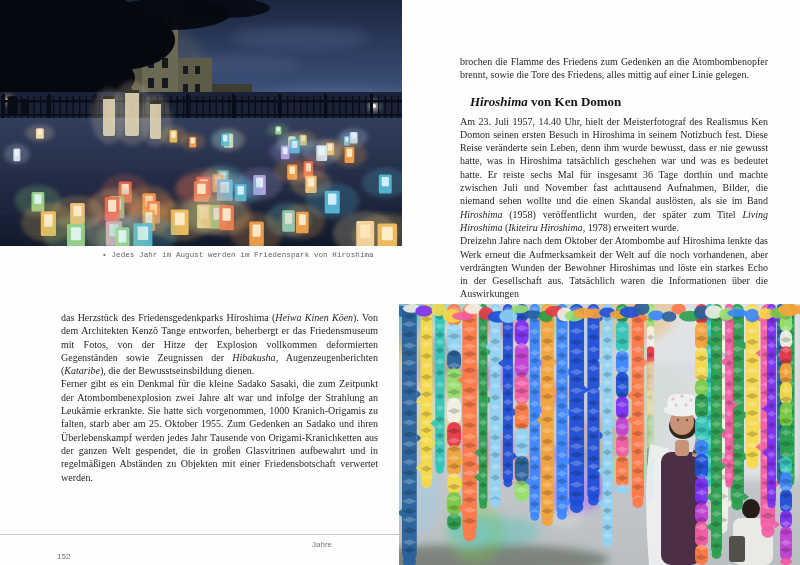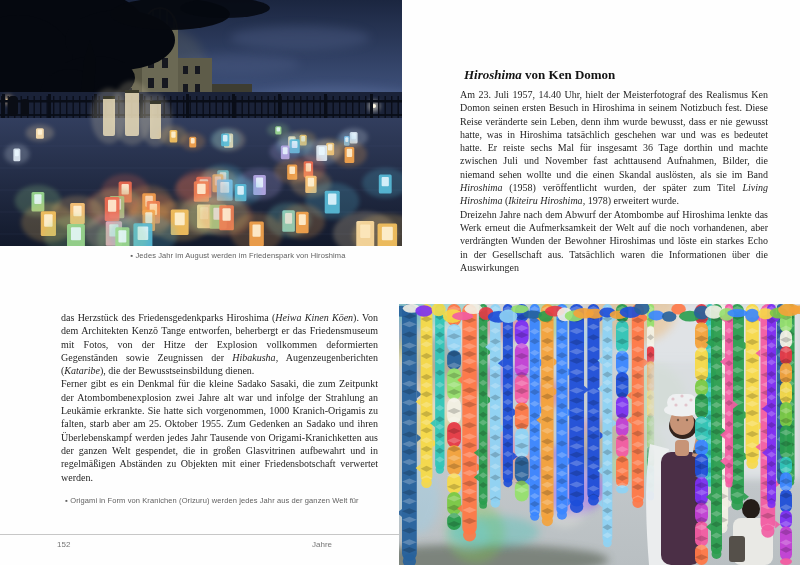--- a/index.html
+++ b/index.html
@@ -8,40 +8,40 @@
     font-family:"Liberation Serif",serif;color:#1f1f1f;overflow:hidden;
   }
   .abs{position:absolute;}
   figure{margin:0;}
   
   .photo-dome{left:0;top:0;width:402px;height:246px;overflow:hidden;}
   .photo-cranes{left:399px;top:304px;width:401px;height:261px;overflow:hidden;}
   .photo-dome svg,.photo-cranes svg{display:block;}
   
   .cap{
-    font-family:Liberation Sans, sans-serif;font-size:7.5px;line-height:9px;
+    font-family:Liberation Mono, monospace;font-size:7.5px;line-height:9px;
     color:#616161;text-align:center;letter-spacing:.1px;
   }
   .cap span{display:block;}
   .cap-top{left:98px;top:251px;width:280px;}
   .cap-bottom{left:62px;top:496px;width:300px;}
   
   .bodycol{font-size:10px;line-height:13.3px;text-align:justify;}
   .bodycol p{margin:0;}
   .col-left{left:61px;top:283px;width:317px;margin-top:28px;}
   .col-right{left:460px;top:55px;width:308px;}
   .col-right .gap{height:12px;}
   h2.sect{
-    font-size:13px;line-height:16px;margin:0 0 5px 4px;font-weight:bold;color:#141414;
+    font-size:13px;line-height:16px;margin:0 0 5px 10px;font-weight:bold;color:#141414;
   }
   h2.sect em{font-style:italic;}
   
   .footrule{left:0;top:534px;width:400px;height:1px;background:#c7c7c7;}
   .folio{font-family:"Liberation Sans",sans-serif;font-size:8px;color:#757575;}
-  .folio-num{left:57px;top:540px;}
+  .folio-num{left:57px;top:552px;}
   .folio-sec{left:312px;top:540px;}
 </style>
 </head>
 <body>
 
 <div class="stage">
 
   <section>
 
     <figure class="abs photo-dome">
@@ -353,35 +353,35 @@
     <figcaption class="abs cap cap-top">
       <span>▪ Jedes Jahr im August werden im Friedenspark von Hiroshima</span>
     </figcaption>
 
     <div class="abs bodycol col-left">
       <p><span>das Herzstück des Friedensgedenkparks Hiroshima (</span><i>Heiwa Kinen Kōen</i><span>). Von dem Architekten Kenzō Tange entworfen, beherbergt er das Friedensmuseum mit Fotos, von der Hitze der Explosion vollkommen deformierten Gegenständen sowie Zeugnissen der </span><i>Hibakusha</i><span>, Augenzeugenberichten (</span><i>Kataribe</i><span>), die der Bewusstseinsbildung dienen.</span></p>
       <p><span>Ferner gibt es ein Denkmal für die kleine Sadako Sasaki, die zum Zeitpunkt der Atombombenexplosion zwei Jahre alt war und infolge der Strahlung an Leukämie erkrankte. Sie hatte sich vorgenommen, 1000 Kranich-Origamis zu falten, starb aber am 25. Oktober 1955. Zum Gedenken an Sadako und ihren Überlebenskampf werden jedes Jahr Tausende von Origami-Kranichketten aus der ganzen Welt gespendet, die in großen Glasvitrinen aufbewahrt und in regelmäßigen Abständen zu Objekten mit einer Friedensbotschaft verwertet werden.</span></p>
     </div>
 
     <figcaption class="abs cap cap-bottom">
-      <span>▪ Origami in Form von Kranichen (Orizuru) werden jedes Jahr aus der ganzen Welt für</span>
     </figcaption>
 
     <div class="abs footrule"></div>
     <div class="abs folio folio-num">152</div>
     <div class="abs folio folio-sec">Jahre</div>
   </section>
 
   <section>
 
     <div class="abs bodycol col-right">
+      <p><span>brochen die Flamme des Friedens zum Gedenken an die Atombombenopfer brennt, sowie die Tore des Friedens, alles mittig auf einer Linie gelegen.</span></p>
       <div class="gap"></div>
       <h2 class="sect"><em>Hiroshima</em><span> von Ken Domon</span></h2>
       <p><span>Am 23. Juli 1957, 14.40 Uhr, hielt der Meisterfotograf des Realismus Ken Domon seinen ersten Besuch in Hiroshima in seinem Notizbuch fest. Diese Reise veränderte sein Leben, denn ihm wurde bewusst, dass er nie gewusst hatte, was in Hiroshima tatsächlich geschehen war und was es bedeutet hatte. Er reiste sechs Mal für insgesamt 36 Tage dorthin und machte zwischen Juli und November fast achttausend Aufnahmen, Bilder, die niemand sehen wollte und die einen Skandal auslösten, als sie im Band </span><i>Hiroshima</i><span> (1958) veröffentlicht wurden, der später zum Titel </span><i>Living Hiroshima</i><span> (</span><i>Ikiteiru Hiroshima</i><span>, 1978) erweitert wurde.</span></p>
-      <p><span>Dreizehn Jahre nach dem Abwurf der Atombombe auf Hiroshima lenkte das Werk erneut die Aufmerksamkeit der Welt auf die noch vorhandenen, aber verdrängten Wunden der Bewohner Hiroshimas und löste ein starkes Echo in der Gesellschaft aus. Tatsächlich waren die Informationen über die Auswirkungen</span></p>
+      <p><span>Dreizehn Jahre nach dem Oktober der Atombombe auf Hiroshima lenkte das Werk erneut die Aufmerksamkeit der Welt auf die noch vorhandenen, aber verdrängten Wunden der Bewohner Hiroshimas und löste ein starkes Echo in der Gesellschaft aus. Tatsächlich waren die Informationen über die Auswirkungen</span></p>
     </div>
 
     <figure class="abs photo-cranes">
       <svg id="cranes-svg" width="401" height="261" viewBox="0 0 401 261">
           <defs>
             <linearGradient id="csky" x1="0" y1="0" x2="0" y2="1">
               <stop offset="0" stop-color="#d2d6d9"></stop>
               <stop offset="1" stop-color="#b9bfc2"></stop>
             </linearGradient>
             <filter id="cb4" x="-60%" y="-60%" width="220%" height="220%">

